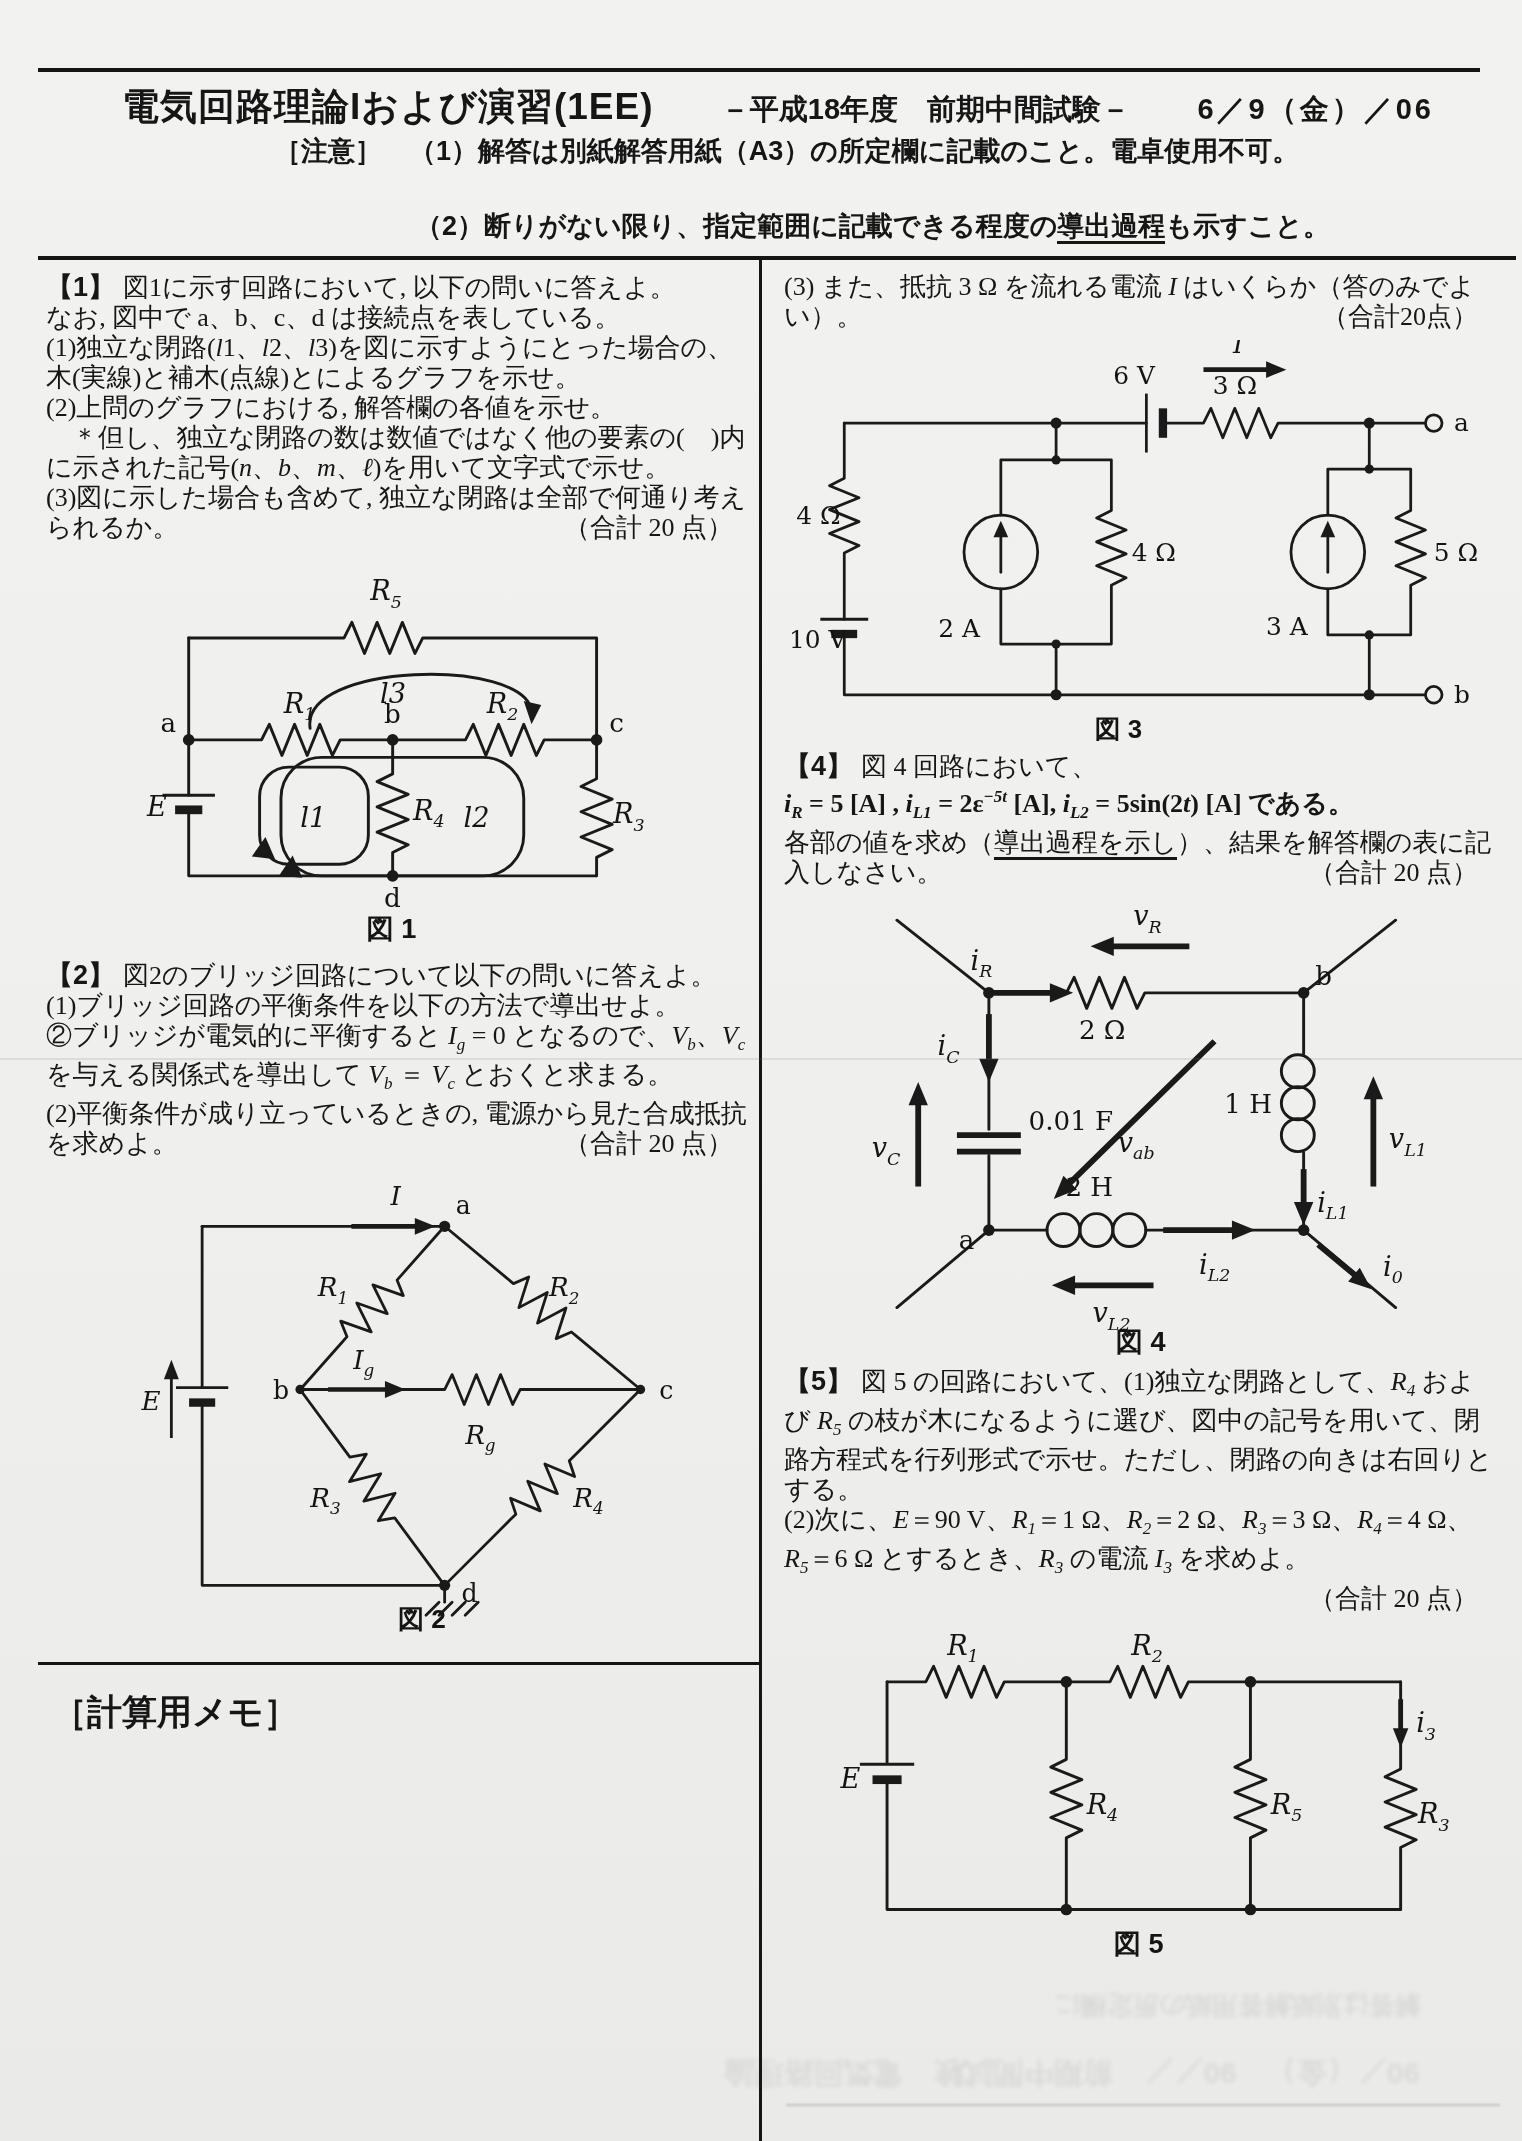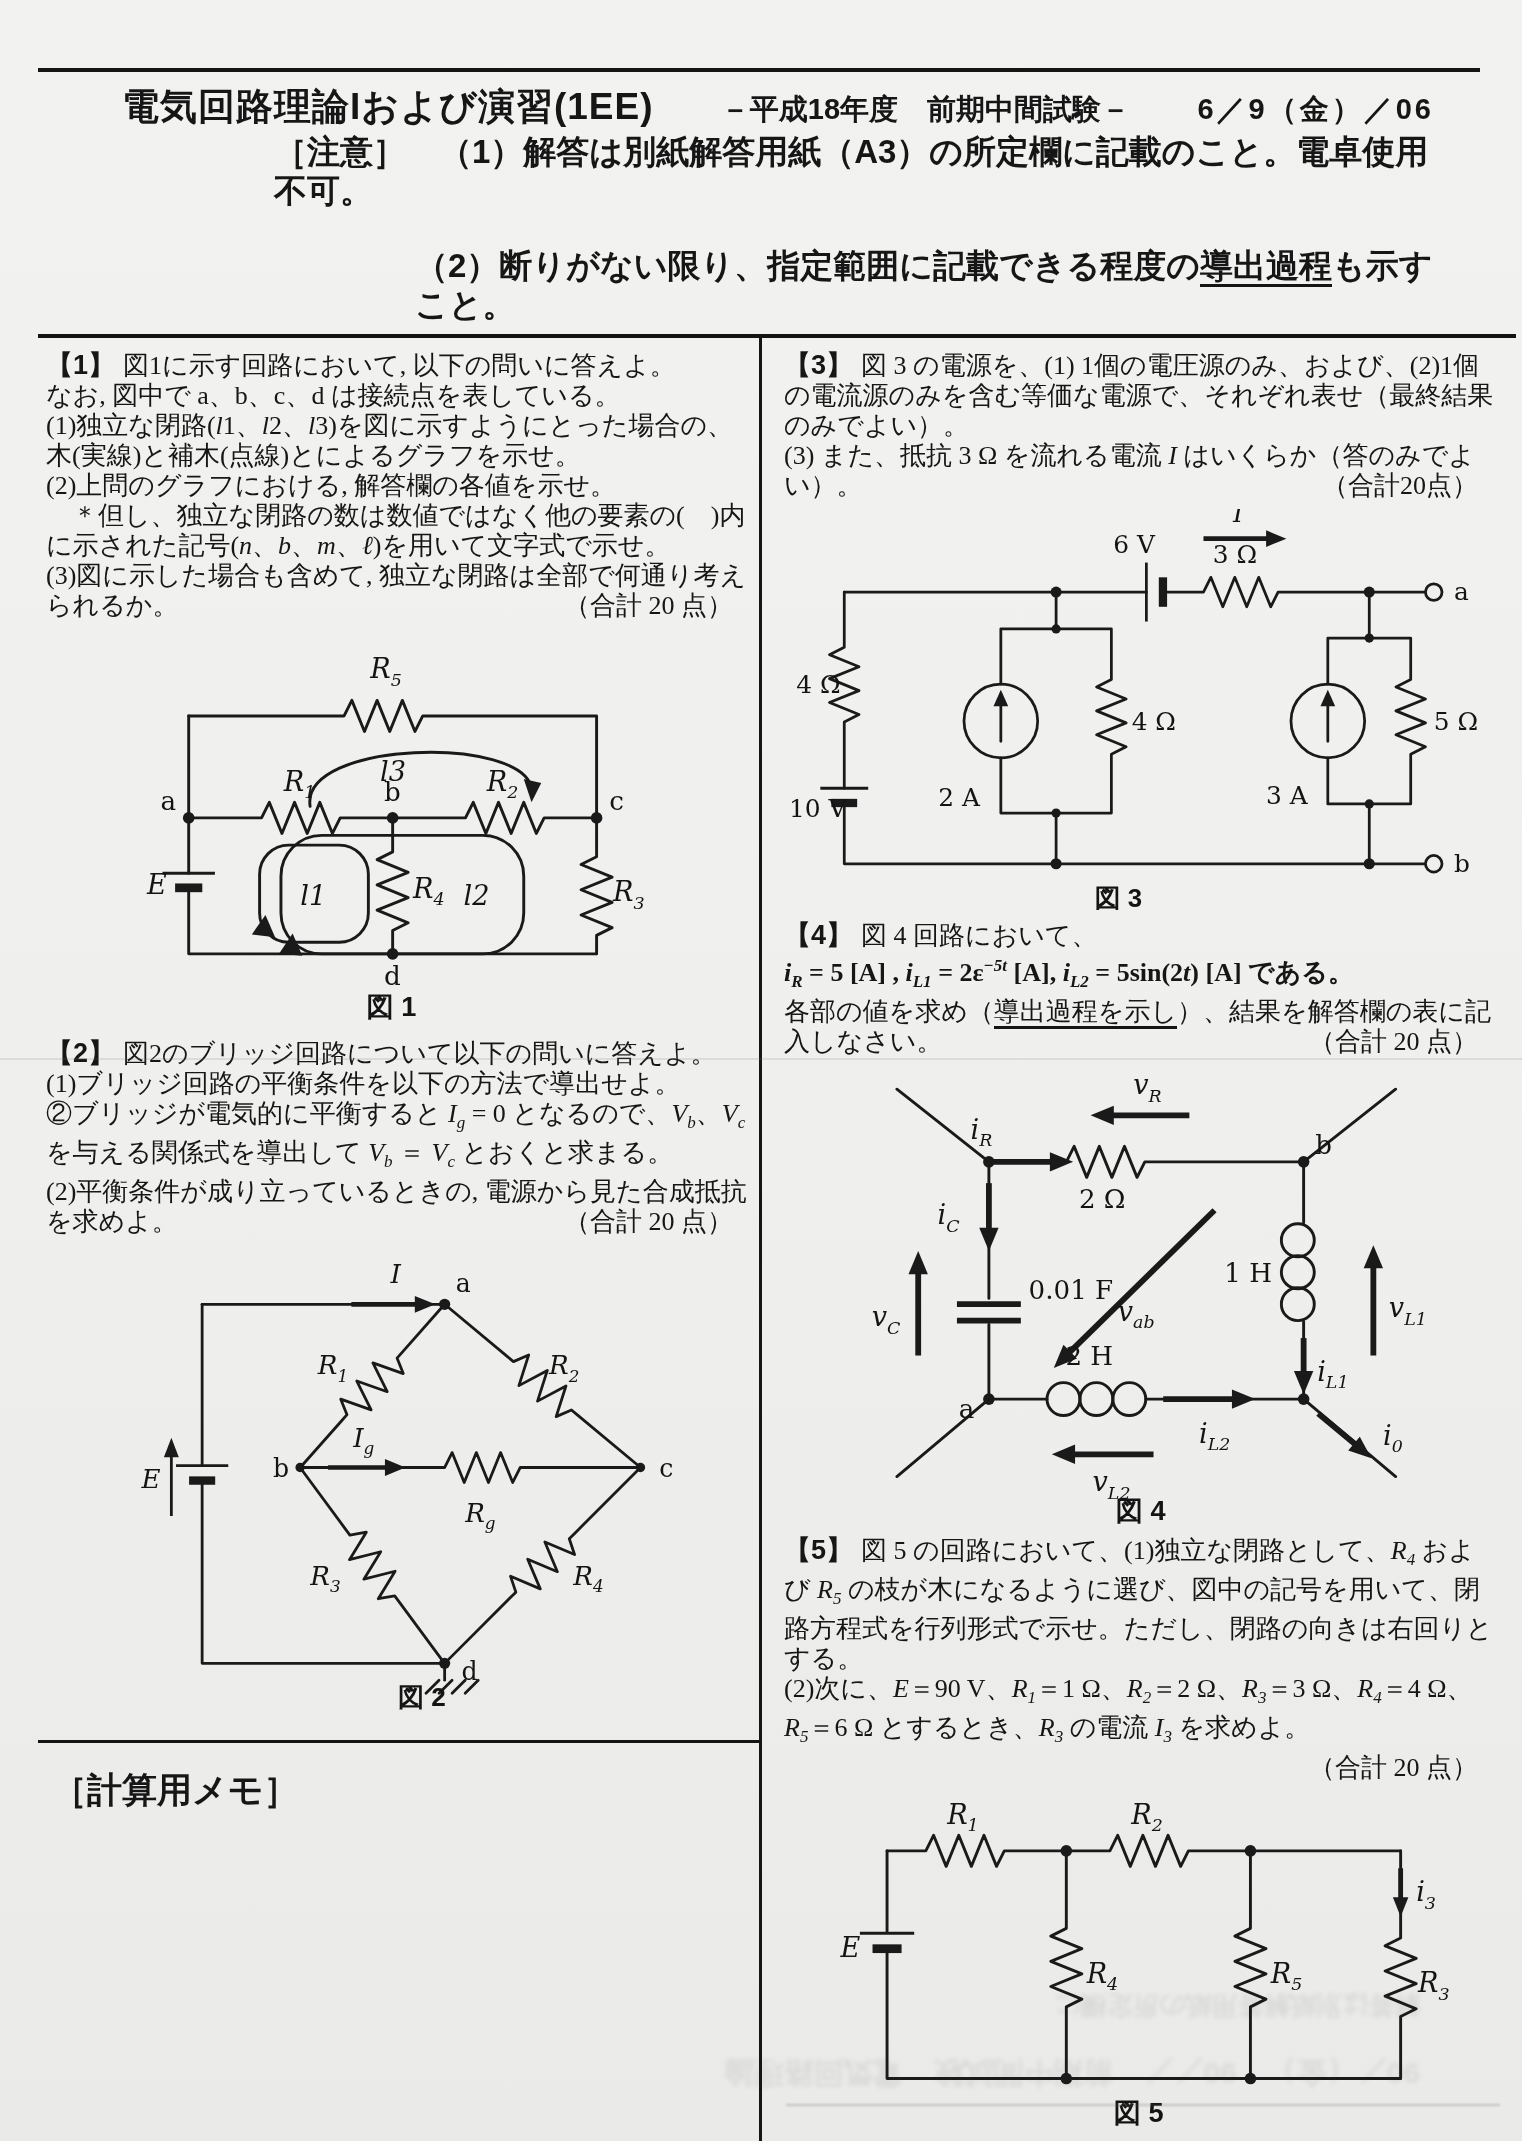--- a/index.html
+++ b/index.html
@@ -9,21 +9,21 @@
         font-family:"Liberation Serif","DejaVu Serif",serif;color:#161616;}
   .rule-top{margin:68px 42px 0 38px;border-top:4px solid #151515;}
   .rule-mid{margin:8px 0 0 38px;width:1478px;border-top:4px solid #151515;}
   .header{padding:10px 88px 2px 74px;}
   .title-line{display:flex;justify-content:space-between;align-items:baseline;
               font-family:"Liberation Sans","DejaVu Sans",sans-serif;font-weight:bold;margin-left:48px;}
   .title{font-size:37px;letter-spacing:1px;}
   .term{font-size:29px;}
   .date{font-size:29px;letter-spacing:3px;}
   .notices{padding-left:200px;font-family:"Liberation Sans","DejaVu Sans",sans-serif;
-           font-weight:bold;font-size:33px;line-height:39px;}
+           font-weight:bold;font-size:27px;line-height:39px;}
   .n2{padding-left:141px;margin-top:36px;}
   .u{border-bottom:3px solid #151515;}
   .columns{display:flex;margin-left:38px;height:1892px;align-items:stretch;}
   .col-left{width:724px;border-right:3px solid #151515;padding:12px 10px 0 8px;box-sizing:border-box;}
   .col-right{width:740px;padding:12px 8px 0 22px;box-sizing:border-box;}
   p.pline{margin:0;font-size:26px;line-height:30px;}
   .qno{font-family:"Liberation Sans","DejaVu Sans",sans-serif;font-weight:bold;font-size:27px;margin-right:8px;}
   .v{font-style:italic;}
   .b{font-weight:bold;}
   sub{font-size:17px;font-style:italic;}
@@ -210,21 +210,20 @@
         </svg>
       </div>
 
       <div class="memo-rule" style="margin:26px -10px 0 -8px;"></div>
       <div class="memo-label">［計算用メモ］</div>
     </div>
 
     <div class="col-right">
 
       <div>
-        <p class="pline"><span class="qno">【3】</span><span>図 3 の電源を、(1) 1個の電圧源のみ、および、(2)1個の電流源のみを含む等価な電源で、それぞれ表せ（最終結果のみでよい）。</span></p>
         <p class="pline"><span>(3) また、抵抗 3 Ω を流れる電流 </span><span class="v">I</span><span> はいくらか（答のみでよい）。</span><span class="points">（合計20点）</span></p>
       </div>
 
       <div class="fig figrwrap">
         <svg width="700" height="401" viewBox="0 0 760 435">
           <g>
             <path class="w" d="M60,90 L388,90 M406,90 L440,90 l10 0 l8 -16 l13 32 l13 -32 l13 32 l13 -32 l13 32 l8 -16 l9 0 L691,90"></path>
             <path class="w" d="M60,90 L60,140 l0 10 l-16 8 l32 13 l-32 13 l32 13 l-32 13 l32 13 l-16 8 l0 9 L60,303 M60,321 L60,385 L691,385"></path>
             <path class="w" d="M290,90 L290,130 M230,130 L350,130 M230,130 L230,190 M230,270 L230,330 M230,330 L350,330 M350,130 L350,175 l0 10 l-16 8 l32 13 l-32 13 l32 13 l-32 13 l32 13 l-16 8 l0 9 L350,330 M290,330 L290,385"></path>
             <path class="w" d="M630,90 L630,140 M585,140 L675,140 M585,140 L585,190 M585,270 L585,320 M585,320 L675,320 M675,140 L675,175 l0 10 l-16 8 l32 13 l-32 13 l32 13 l-32 13 l32 13 l-16 8 l0 9 L675,320 M630,320 L630,385"></path>

